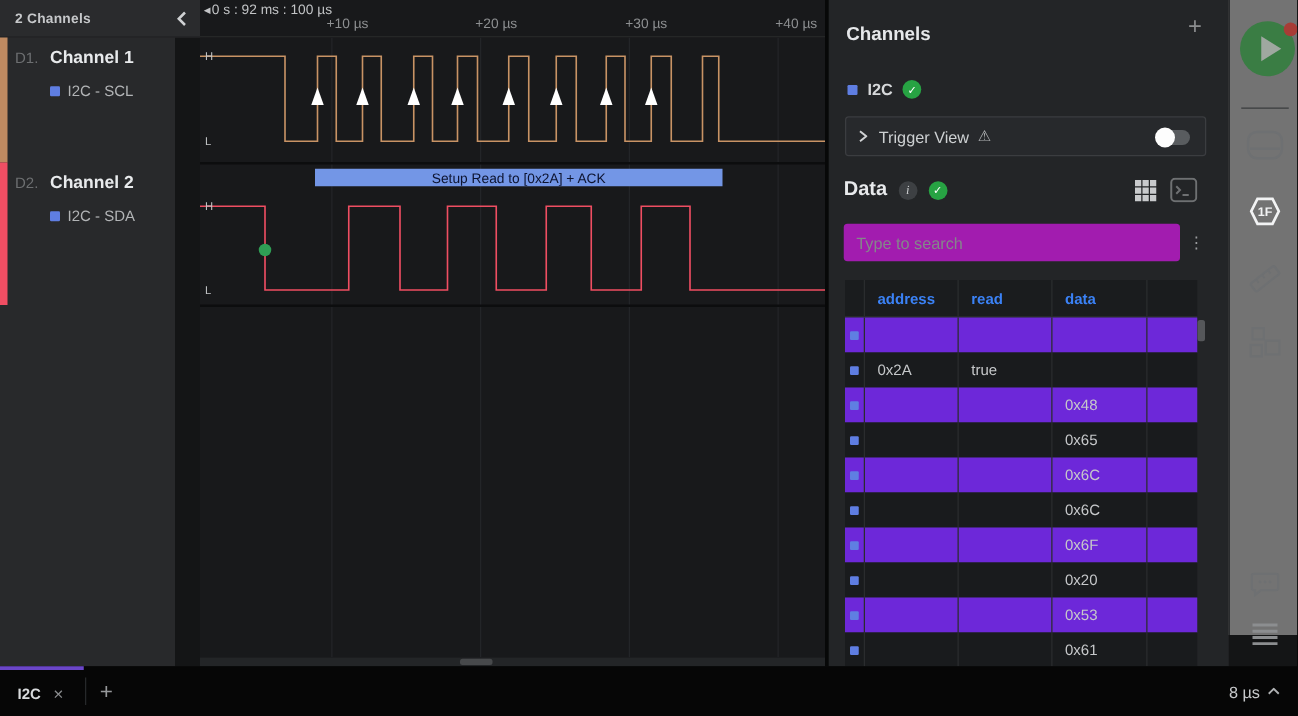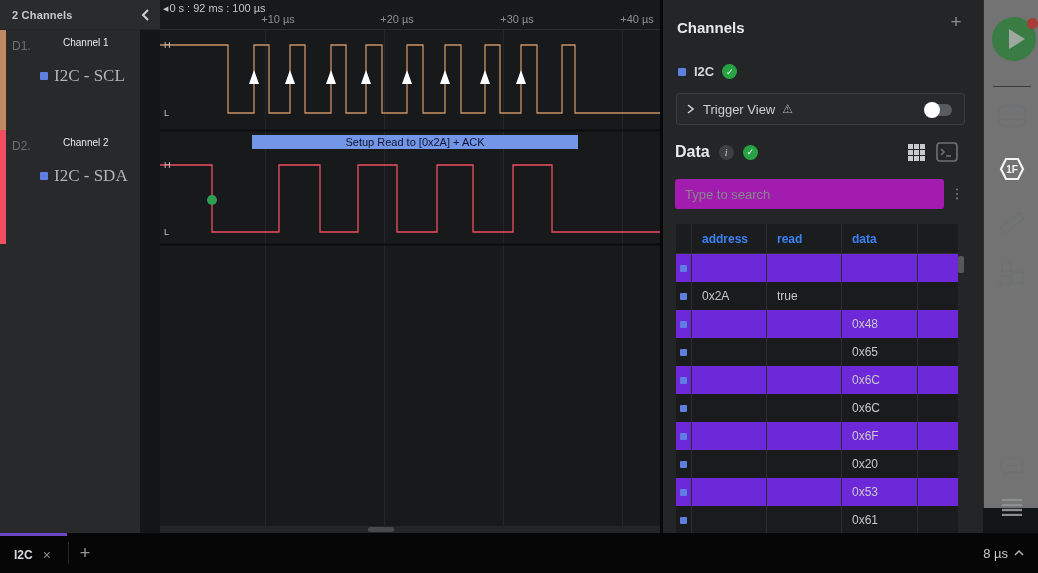--- a/index.html
+++ b/index.html
@@ -8,24 +8,24 @@
   .abs{position:absolute;}
 
   
   .sidebar-header{left:0;top:0;width:160px;height:30px;background:#2a2b2d;display:flex;align-items:center;justify-content:space-between;padding:0 10px 0 12px;border-bottom:1px solid #222325;}
   .sh-label{font-size:11px;font-weight:bold;color:#c6c8ca;letter-spacing:.2px;}
   .collapse-btn{color:#cfd1d3;display:flex;align-items:center;cursor:pointer;}
   .sidebar{left:0;top:30px;width:140px;height:503px;background:#28292b;}
   .chan-block{position:absolute;left:0;width:160px;}
   .chan-bar{position:absolute;left:0;top:0;width:6px;height:100%;}
   .chan-id{position:absolute;left:12px;top:9px;font-size:12px;color:#6d6f71;}
-  .chan-name{position:absolute;left:40px;top:7px;font-size:10px;font-weight:normal;color:#e8eaec;margin-left:23px;}
+  .chan-name{position:absolute;left:40px;top:7px;font-size:14px;font-weight:bold;color:#e8eaec;}
   .chan-role{position:absolute;left:40px;top:36px;display:flex;align-items:center;gap:6px;}
   .sq{width:8px;height:8px;border-radius:1px;background:#5f7ee2;display:inline-block;}
-  .chan-role span{font-size:17px;color:#b2b4b6;font-family:Liberation Serif, serif;}
+  .chan-role span{font-size:12px;color:#b2b4b6;}
 
   
   .ruler{left:160px;top:0;width:500px;height:30px;background:#18191b;border-bottom:1px solid #2a2c2d;}
   .cursor-label{position:absolute;left:3px;top:2px;font-size:11px;color:#c2c4c6;display:flex;align-items:center;gap:1px;}
   .cursor-arrow{font-size:7px;color:#c2c4c6;line-height:1;}
   .tick{position:absolute;top:13px;transform:translateX(-50%);font-size:11px;color:#8e9092;white-space:nowrap;}
   .wave-area{left:160px;top:30px;width:500px;height:496px;background:#18191b;}
   .hscroll{left:160px;top:526px;width:500px;height:7px;background:#232527;}
   .hscroll-thumb{position:absolute;left:208px;top:1px;width:26px;height:5px;background:#47494b;border-radius:2px;}
   .main-divider{left:660px;top:0;width:3px;height:533px;background:#070808;}

